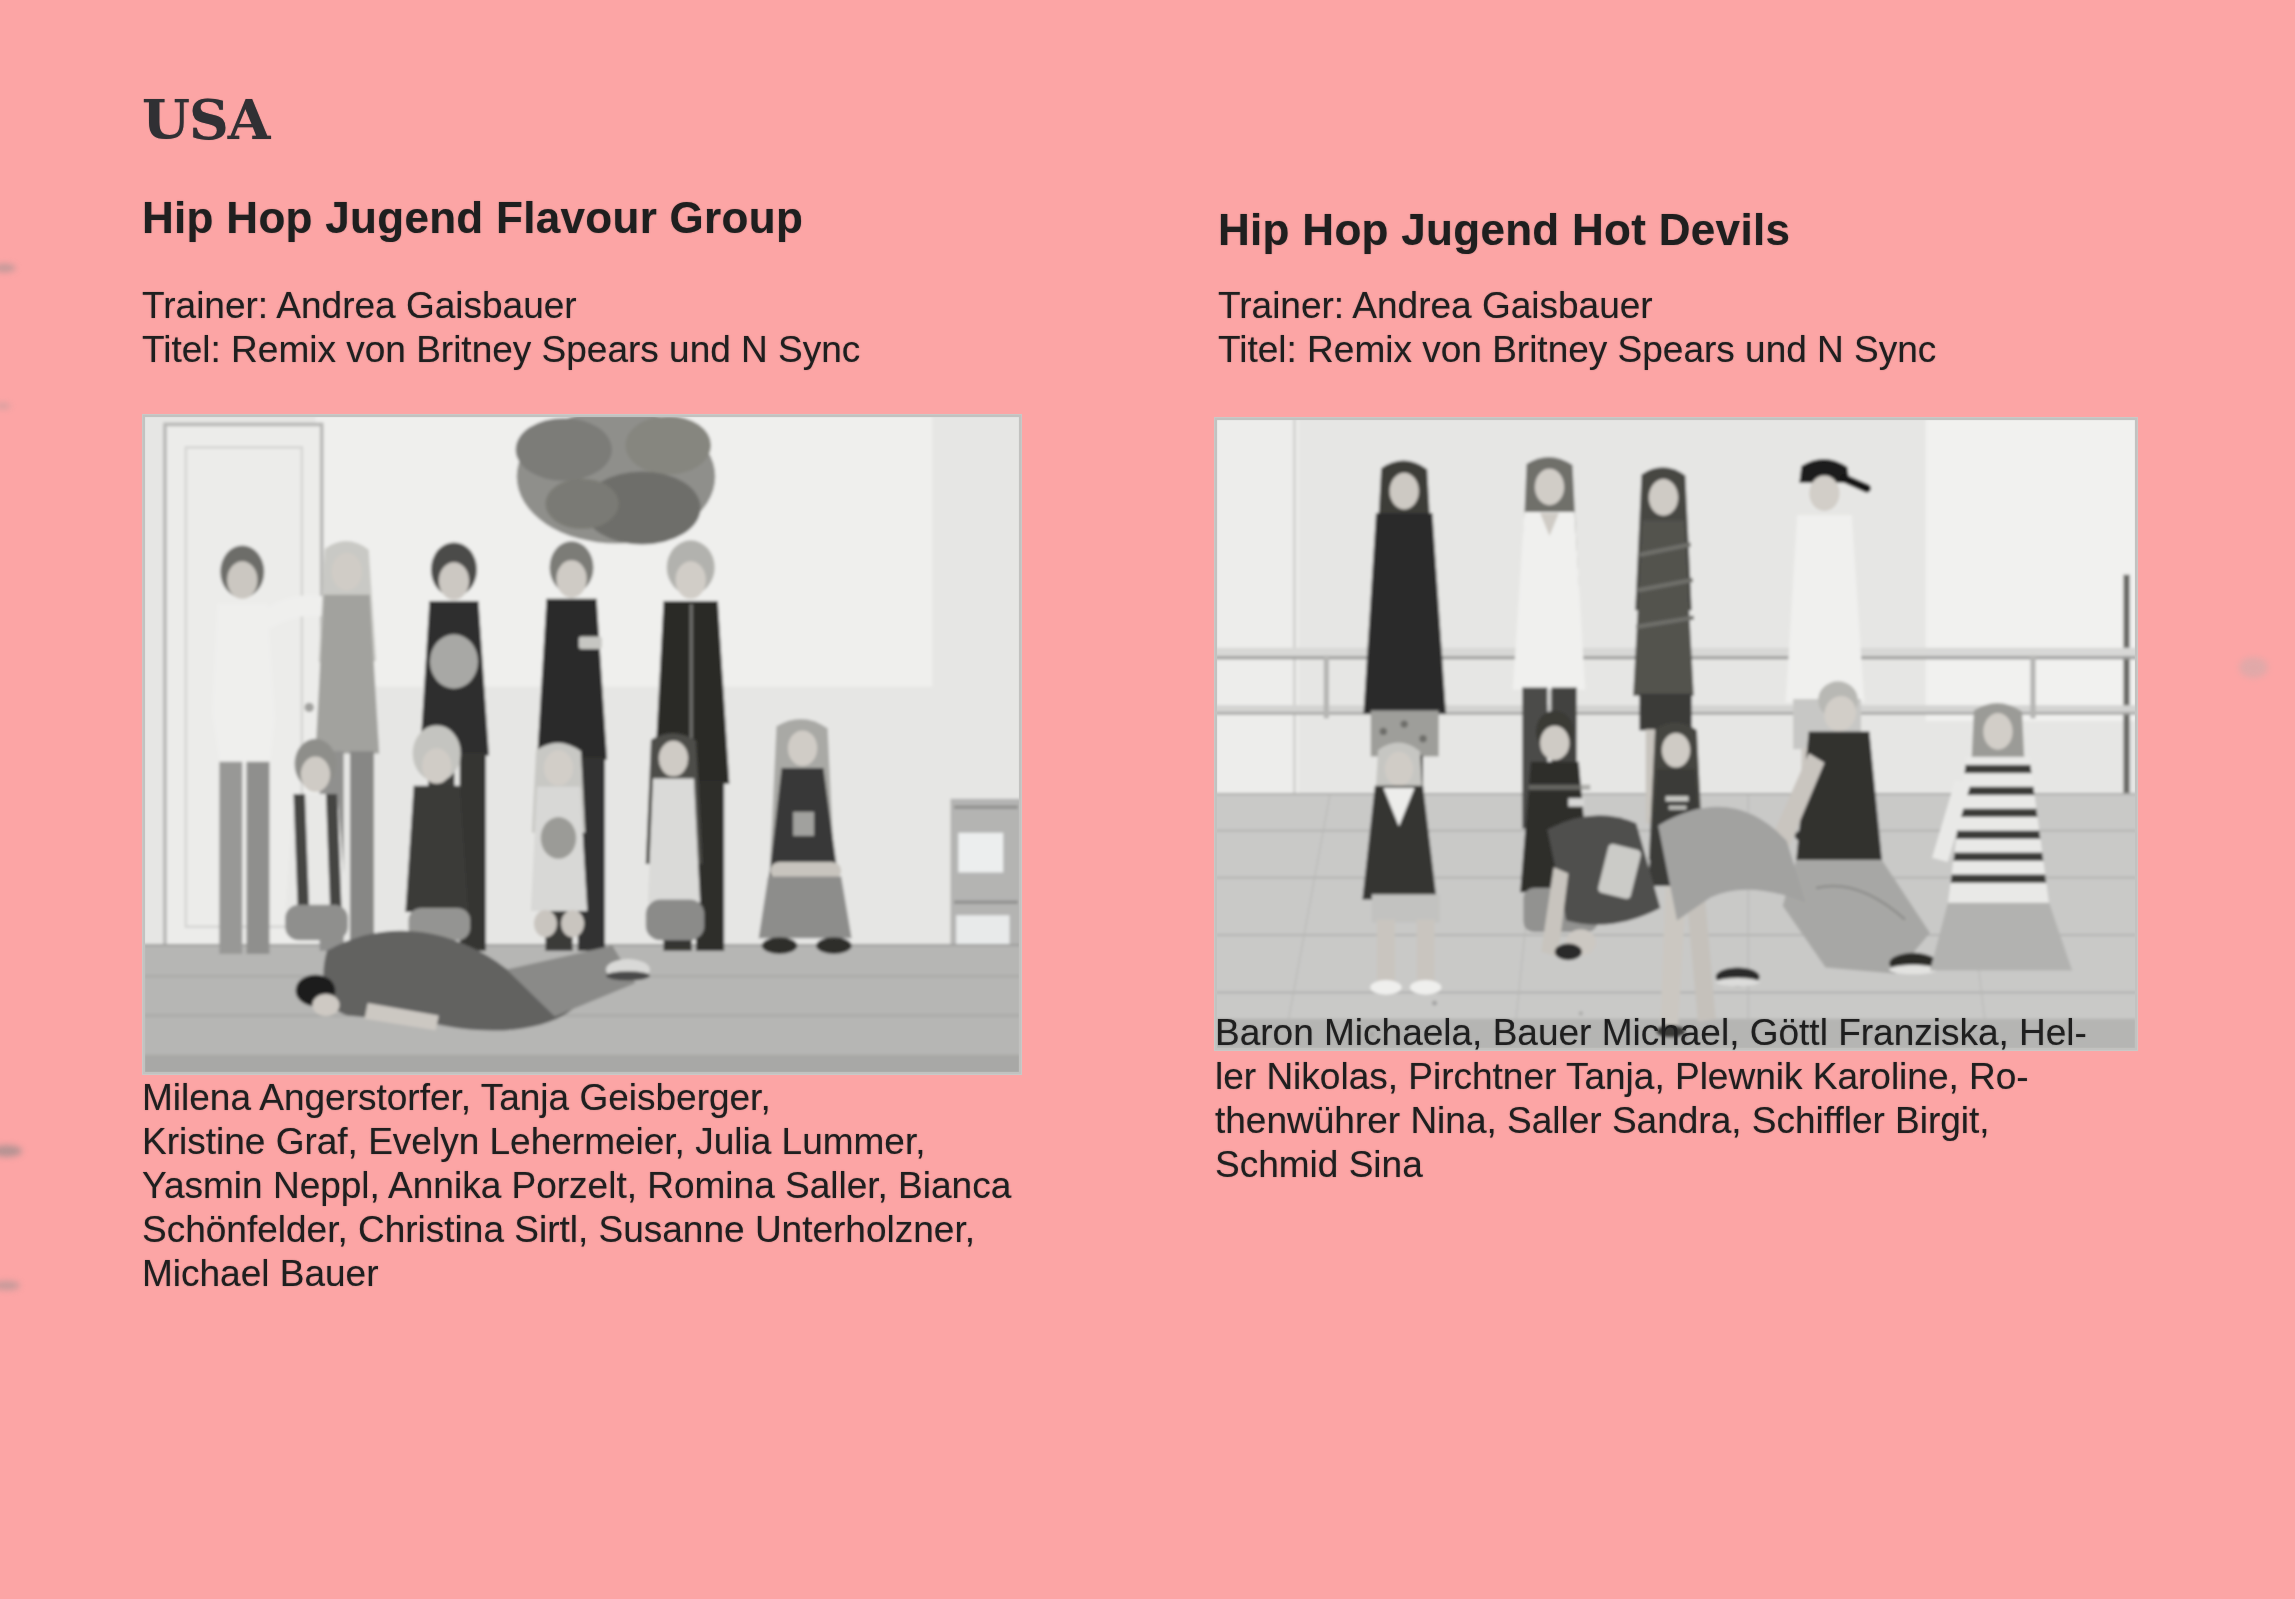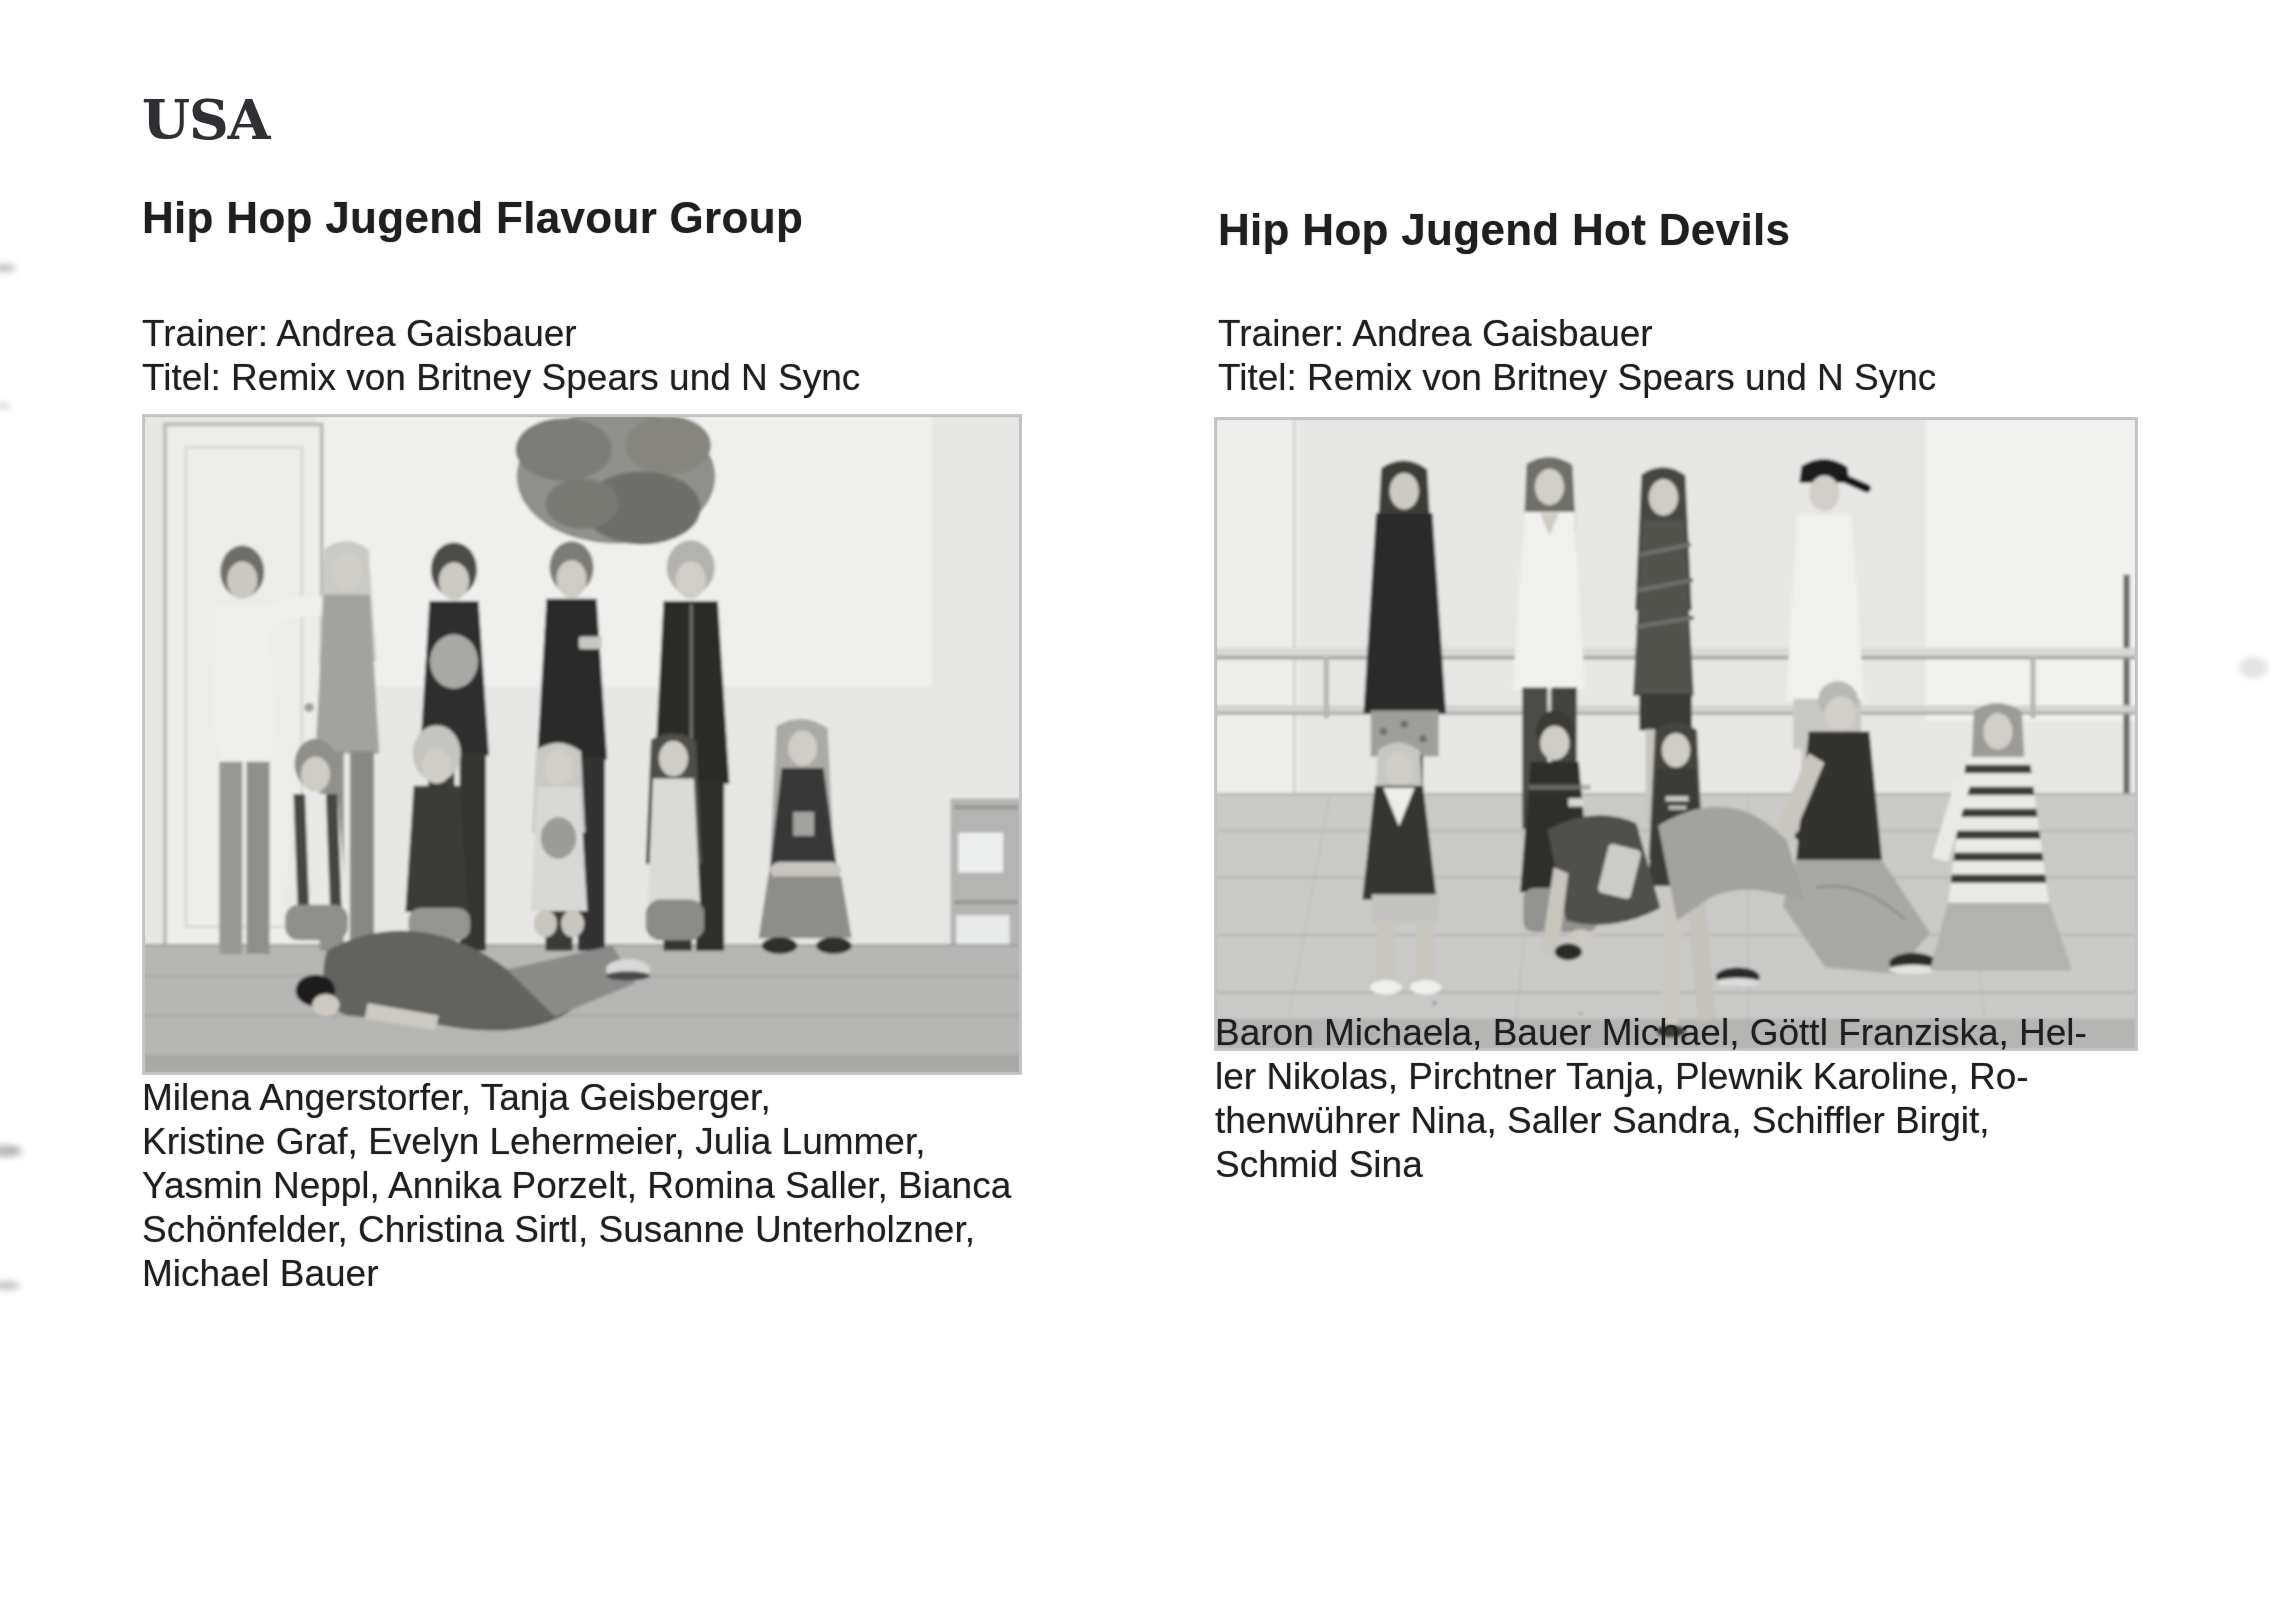--- a/index.html
+++ b/index.html
@@ -1,39 +1,39 @@
 <!DOCTYPE html>
 <html style="font-size:8.4px"><head>
 <meta charset="utf-8">
 <style>
   html,body{margin:0;padding:0;background:#9a9a9a;}
   .page{
     position:relative;
     width:2295px;height:1600px;
-    background:#ffffff;
+    background:#fca5a5;
     overflow:hidden;
     font-family:"Liberation Sans", sans-serif;
   }
   .txt{
     position:absolute;
     color:#1f1f1f;
     text-shadow:0 0 1.3px rgba(45,45,45,.5);
     white-space:pre-line;
   }
   .logo{
     font-family:"DejaVu Serif", serif;
     font-weight:700;
     font-size:55px;
     line-height:55px;
     letter-spacing:-1px;
     color:#303034;
     text-shadow:0 0 1px rgba(40,40,40,.45);
   }
   .title{font-weight:700;font-size:44px;line-height:45px;letter-spacing:0.3px;}
-  .meta{font-size:37px;line-height:44px;margin-top:28px;}
+  .meta{font-size:37px;line-height:44px;}
   .caption{font-size:37px;line-height:44px;}
   .photo{position:absolute;outline:0.5px solid #c9c9c7;background:#dcdcda;}
   .photo svg{display:block;width:100%;height:100%;}
   .smudge{position:absolute;border-radius:50%;filter:blur(3.1px);}
 </style>
 </head>
 <body>
 
 <div class="page">
 

